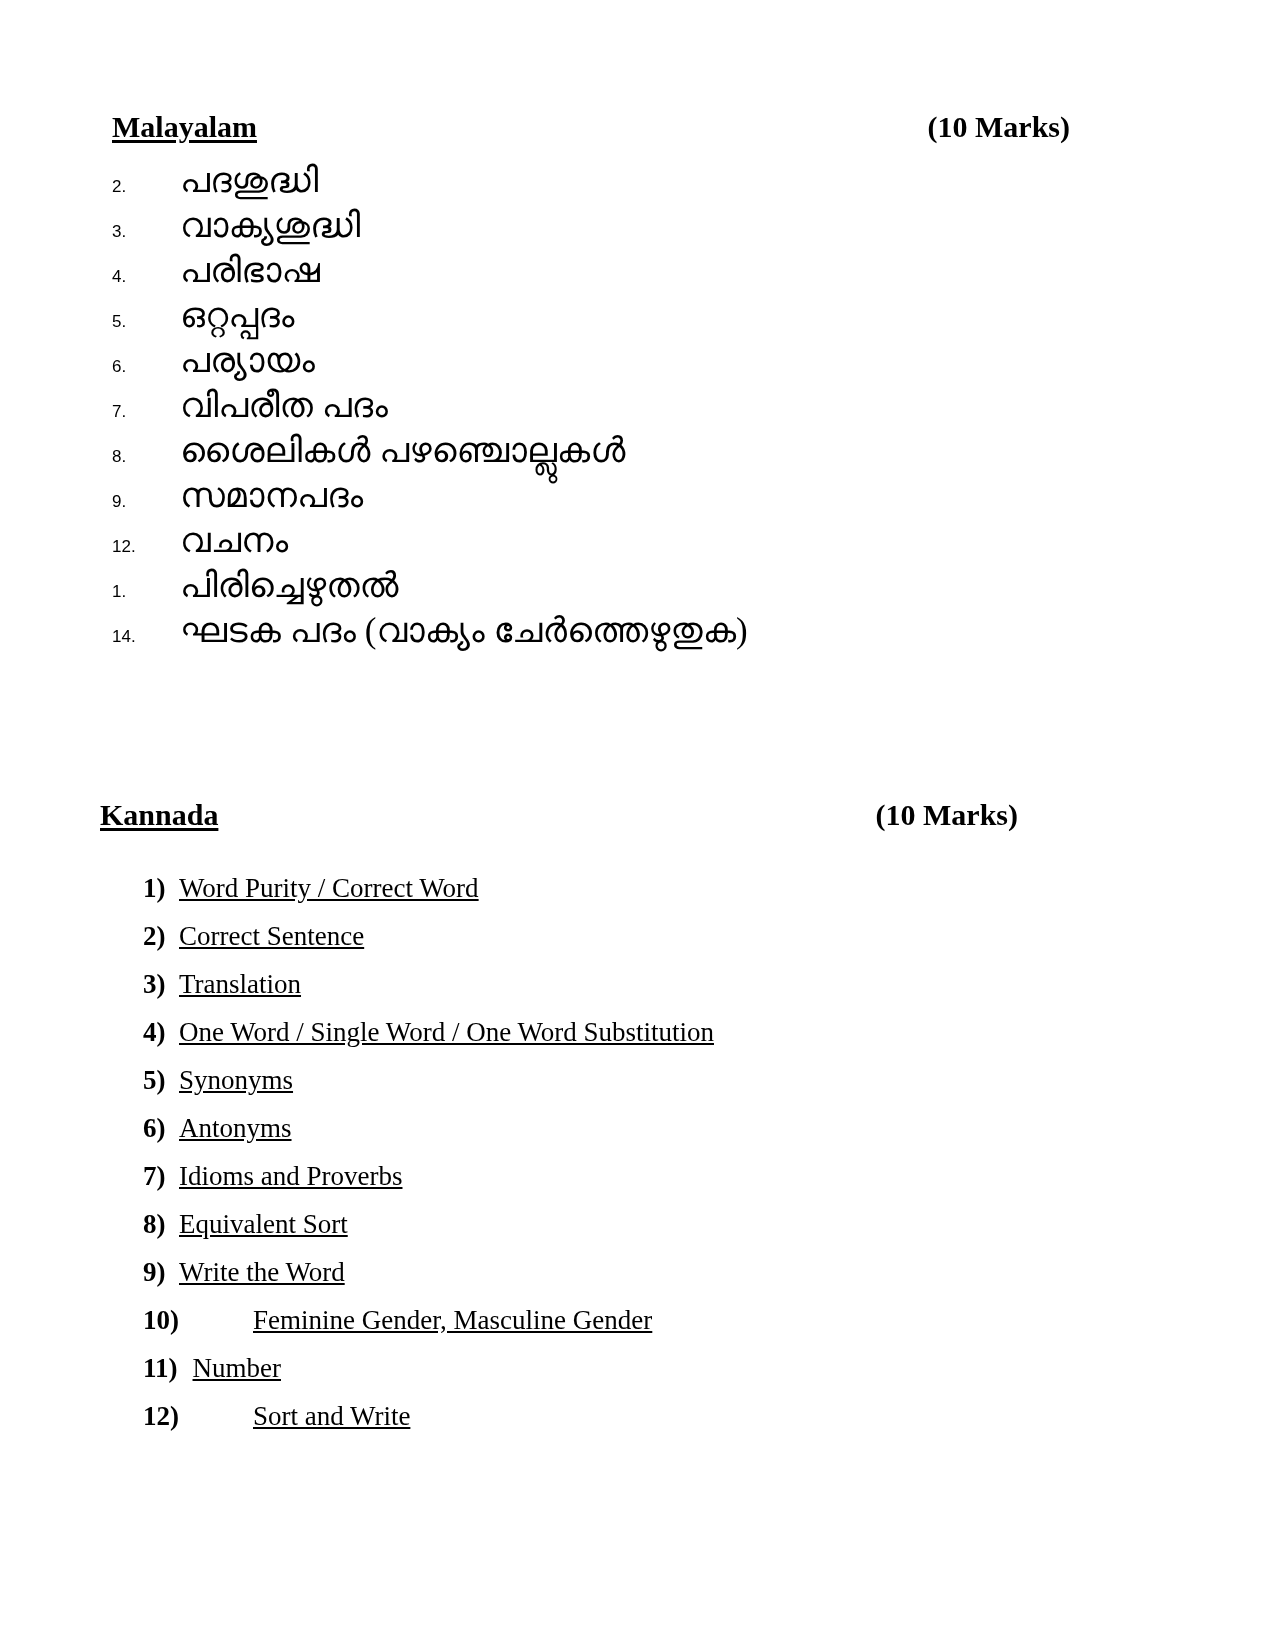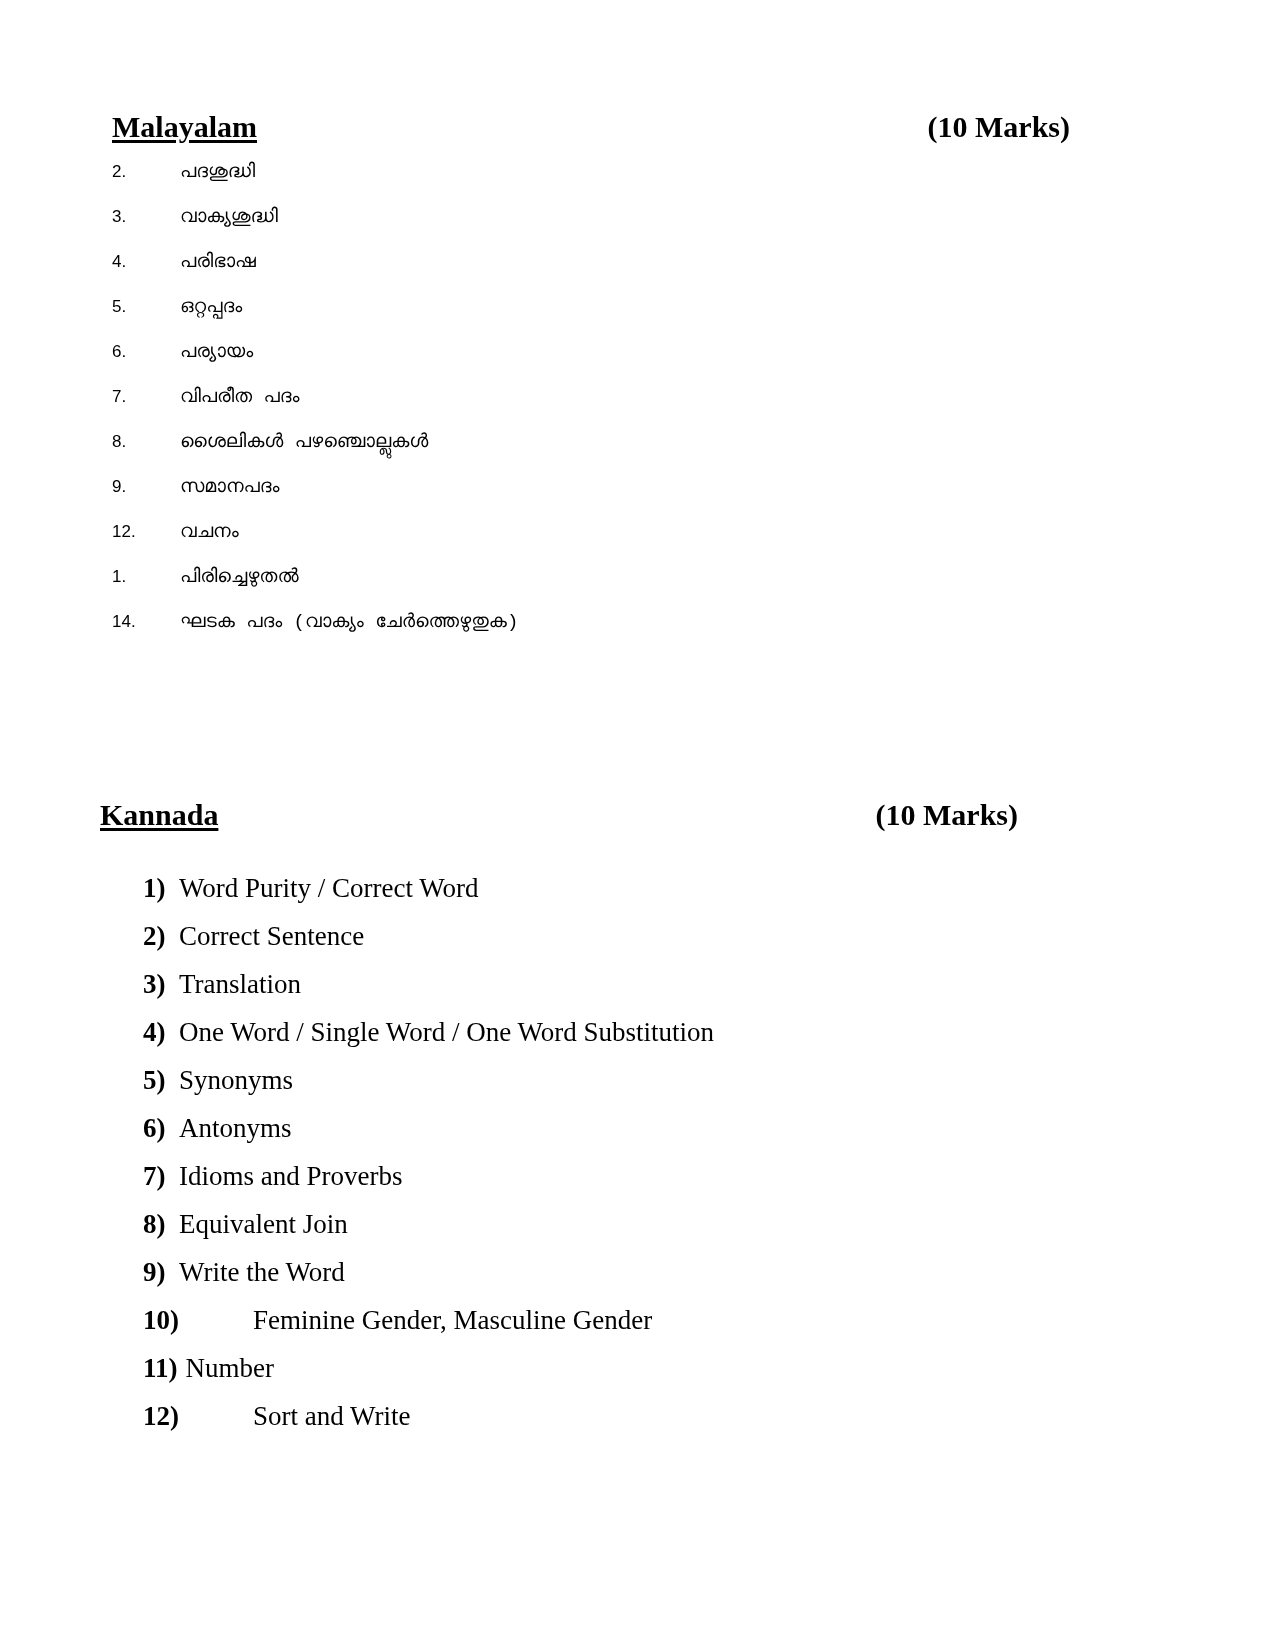--- a/index.html
+++ b/index.html
@@ -73,22 +73,22 @@
     height: 45px;
   }
   #malayalam-list .num {
     width: 68px;
     flex: 0 0 68px;
     font-size: 17px;
     font-family: "Liberation Sans", "DejaVu Sans", sans-serif;
     line-height: 1;
   }
   #malayalam-list .txt {
-    font-family: Liberation Mono, monospace;
-    font-size: 19px;
+    font-family: Liberation Serif, serif;
+    font-size: 35px;
     line-height: 1;
     white-space: nowrap;
   }
 
   
   #kannada-list {
     position: absolute;
     left: 143px;
     top: 875px;
     width: 950px;
@@ -104,27 +104,28 @@
   #kannada-list .num {
     font-weight: bold;
     font-size: 27px;
     line-height: 1;
     white-space: pre;
   }
   #kannada-list .txt {
     font-size: 27px;
     line-height: 1;
     white-space: pre;
+    text-decoration: underline;
   }
   
   #kannada-list .row.gap-normal .num { width: 36px; flex: 0 0 36px; }
   
   #kannada-list .row.gap-wide .num { width: 110px; flex: 0 0 110px; }
   
-  #kannada-list .row.gap-tight .num { width: auto; flex: 0 0 auto; margin-right: 8px; }
+  #kannada-list .row.gap-tight .num { width: auto; flex: 0 0 auto; margin-right: 15px; }
 </style>
 </head>
 <body>
 
 <div class="page">
 
   <div class="section-head" id="malayalam-head">
     <span class="title">Malayalam</span>
     <span class="marks">(10 Marks)</span>
   </div>
@@ -205,21 +206,21 @@
       <li class="row gap-normal">
         <span class="num">6)</span>
         <span class="txt">Antonyms</span>
       </li>
       <li class="row gap-normal">
         <span class="num">7)</span>
         <span class="txt">Idioms and Proverbs</span>
       </li>
       <li class="row gap-normal">
         <span class="num">8)</span>
-        <span class="txt">Equivalent Join</span>
+        <span class="txt">Equivalent Sort</span>
       </li>
       <li class="row gap-normal">
         <span class="num">9)</span>
         <span class="txt">Write the Word</span>
       </li>
       <li class="row gap-wide">
         <span class="num">10)</span>
         <span class="txt">Feminine Gender, Masculine Gender</span>
       </li>
       <li class="row gap-tight">

